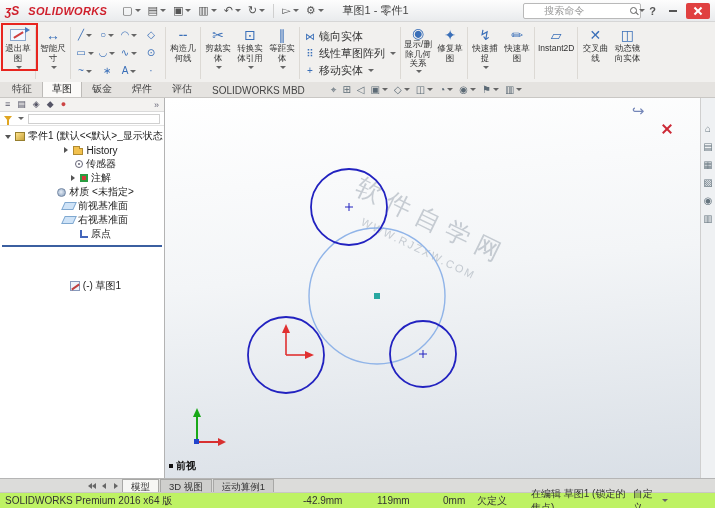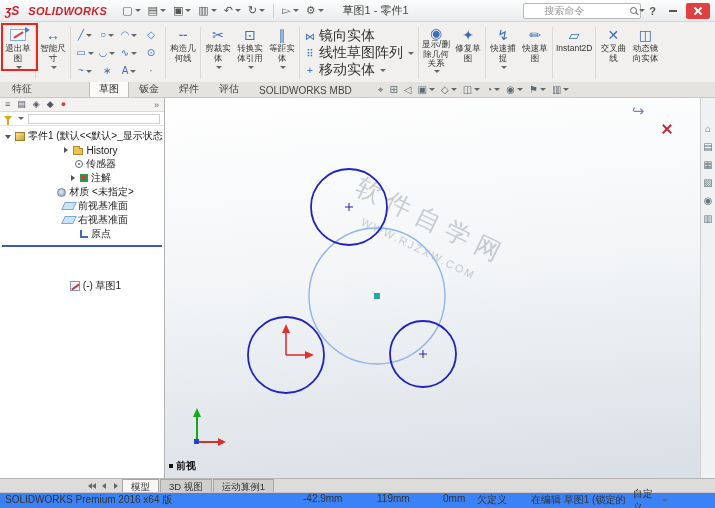--- a/index.html
+++ b/index.html
@@ -38,27 +38,27 @@
   .btxt { font-size:8.5px; line-height:9.5px; color:#333; text-align:center; white-space:nowrap; }
   .ic-exit { width:16px; height:12px; background:#f4f8ff; border:1px solid #8aa7cc; position:relative; }
   .ic-exit::before { content:""; position:absolute; width:11px; height:2px; background:#d04040; transform:rotate(-32deg); left:2px; top:4px; }
   .ic-exit::after { content:""; position:absolute; right:-5px; top:-3px; border-top:3px solid transparent; border-bottom:3px solid transparent; border-left:5px solid #4a7ac0; }
   .egrid { display:grid; grid-template-columns:repeat(4,22px); grid-auto-rows:18px; align-content:center; padding:0 2px; }
   .ecell { display:flex; align-items:center; justify-content:center; }
   .eg { font-size:10px; color:#3a6fb8; line-height:10px; }
   .stack3 { display:flex; flex-direction:column; justify-content:center; gap:2px; padding:0 3px; }
   .srow { display:flex; align-items:center; gap:3px; height:15px; }
   .sg { font-size:10px; color:#3a6fb8; width:12px; text-align:center; }
-  .slabel { font-size:14px; color:#333; white-space:nowrap; }
+  .slabel { font-size:11px; color:#333; white-space:nowrap; }
   .annotation { position:absolute; left:1px; top:23px; width:37px; height:48px; border:2px solid #e8251f; z-index:60; pointer-events:none; }
 
   
   .cmdrow { height:16px; background:#e5e3e0; border-bottom:1px solid #c9c7c4; display:flex; align-items:flex-end; padding-left:2px; font-size:10px; }
   .ctab { padding:1px 9px; color:#444; border:1px solid transparent; border-bottom:none; white-space:nowrap;text-align:right; }
-  .ctab.active { background:#fbfaf8; border-color:#bdbbb8; color:#222;margin-left:47px; }
+  .ctab.active { background:#fbfaf8; border-color:#bdbbb8; color:#222; }
   .hud { display:flex; align-items:center; gap:2px; margin-left:14px; height:15px; }
   .hud-ic { display:flex; align-items:center; color:#5d6b76; font-size:10px; padding:0 2px; }
 
   
   .main { display:flex; height:380px; }
   .fmpanel { width:165px; background:#ffffff; border-right:1px solid #b3b3b3; display:flex; flex-direction:column; }
   .fm-tabs { height:14px; background:#f3f2f0; border-bottom:1px solid #dadada; display:flex; align-items:center; gap:7px; padding:0 5px; font-size:9px; color:#556; }
   .fm-tab-g { line-height:9px; }
   .fm-expand { margin-left:auto; color:#667; font-size:9px; }
   .fm-filter { height:14px; border-bottom:1px solid #e3e3e3; display:flex; align-items:center; gap:4px; padding:0 4px; }
@@ -108,21 +108,21 @@
 
   
   .doctabs { height:14px; background:#dcdcda; border-top:1px solid #b5b5b5; display:flex; align-items:flex-end; padding-left:86px; font-size:9.5px; }
   .navbtn { width:12px; height:12px; display:flex; align-items:center; justify-content:center; }
   .tri-l { width:0; height:0; border-right:4px solid #666; border-top:3px solid transparent; border-bottom:3px solid transparent; }
   .tri-r { width:0; height:0; border-left:4px solid #666; border-top:3px solid transparent; border-bottom:3px solid transparent; }
   .dtab { padding:0 8px; height:13px; line-height:13px; background:#cfcfcd; border:1px solid #a8a8a6; border-bottom:none; margin-right:1px; color:#333; white-space:nowrap; }
   .dtab.active { background:#f6f6f4; }
 
   
-  .statusbar { height:16px; background:#3b82f6; border-top:1px solid #c9c7c4; display:flex; font-size:10px; color:#333; padding:0 5px; }
+  .statusbar { height:16px; background:#bef264; border-top:1px solid #c9c7c4; display:flex; align-items:center; font-size:10px; color:#333; padding:0 5px; }
   .sb-version { flex:0 0 298px; }
   .sb-x { flex:0 0 74px; } .sb-y { flex:0 0 66px; } .sb-z { flex:0 0 34px; }
   .sb-state { flex:0 0 54px; }
   .sb-editing { flex:1 1 auto; }
   .sb-custom { display:flex; align-items:center; gap:3px; margin-right:42px; }
 </style>
 </head>
 <body>
 
 <div class="app">

